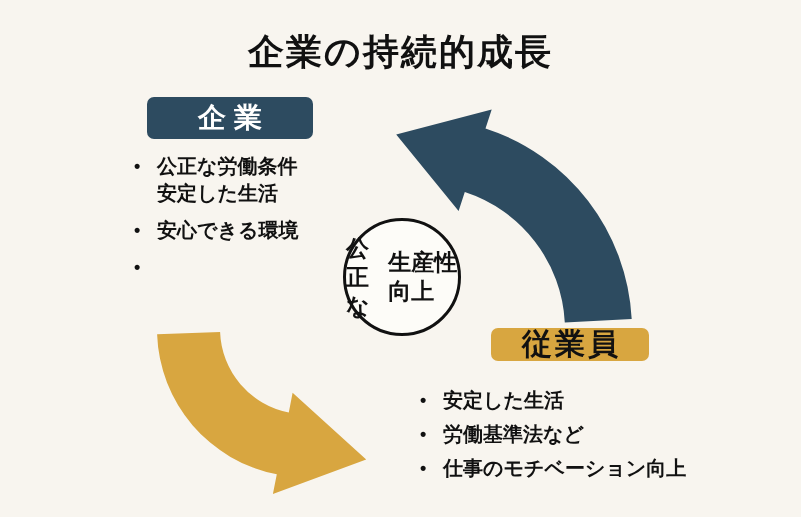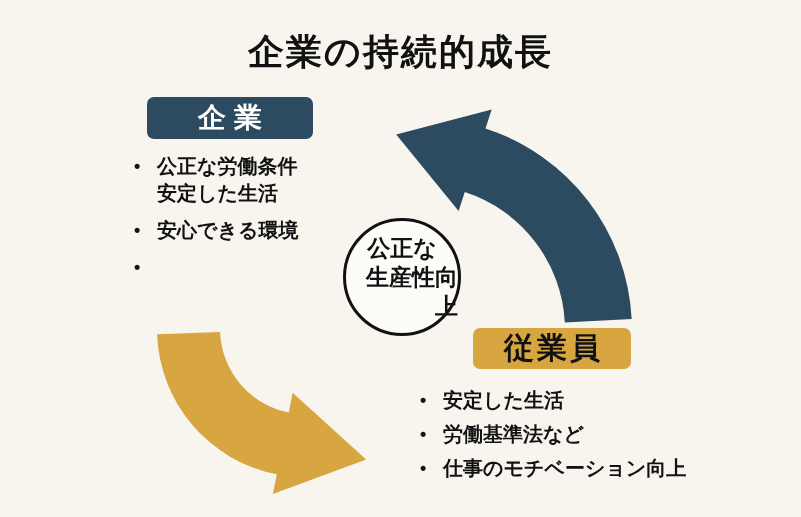--- a/index.html
+++ b/index.html
@@ -31,43 +31,43 @@
   .label-box{
     position:absolute;display:flex;align-items:center;justify-content:center;
     border-radius:7px;font-weight:bold;
   }
   .company-box{
     left:147px;top:97px;width:166px;height:42px;
     background:var(--navy);color:var(--company-label-text);
     font-size:28px;letter-spacing:8px;text-indent:8px;
   }
   .employee-box{
-    left:473px;top:328px;width:158px;height:41px;
+    left:491px;top:328px;width:158px;height:33px;
     background:var(--gold);color:var(--employee-label-text);
     font-size:30px;letter-spacing:3px;text-indent:3px;text-align:right;
   }
   ul.bullets{
     list-style:none;margin:0;padding:0;position:absolute;
     font-weight:bold;font-size:20px;color:var(--text);
   }
   ul.bullets li{position:relative;padding-left:25px;}
   ul.bullets .dot{
     position:absolute;left:2px;top:0;font-size:18px;
   }
   .company-bullets{left:132px;top:153px;line-height:27px;}
   .company-bullets li{margin-bottom:10px;}
   .employee-bullets{left:418px;top:390px;line-height:21px;}
   .employee-bullets li{margin-bottom:13px;}
   .center-circle{
     position:absolute;left:343px;top:218px;width:118px;height:118px;
     border-radius:50%;border:3.5px solid var(--circle-border);
     background:var(--circle-bg);box-sizing:border-box;
-    display:flex;flex-direction:column;align-items:center;justify-content:center;
+    display:flex;flex-direction:row;align-items:center;justify-content:center;
     font-weight:bold;font-size:23px;line-height:29px;color:var(--text);
-    text-align:right;
+    text-align:left;
   }
 </style>
 </head>
 <body>
 
 <div class="canvas">
 
   <div class="title">企業の持続的成長</div>
 
   <svg class="arrow-layer" viewBox="0 0 801 517" xmlns="http://www.w3.org/2000/svg">

